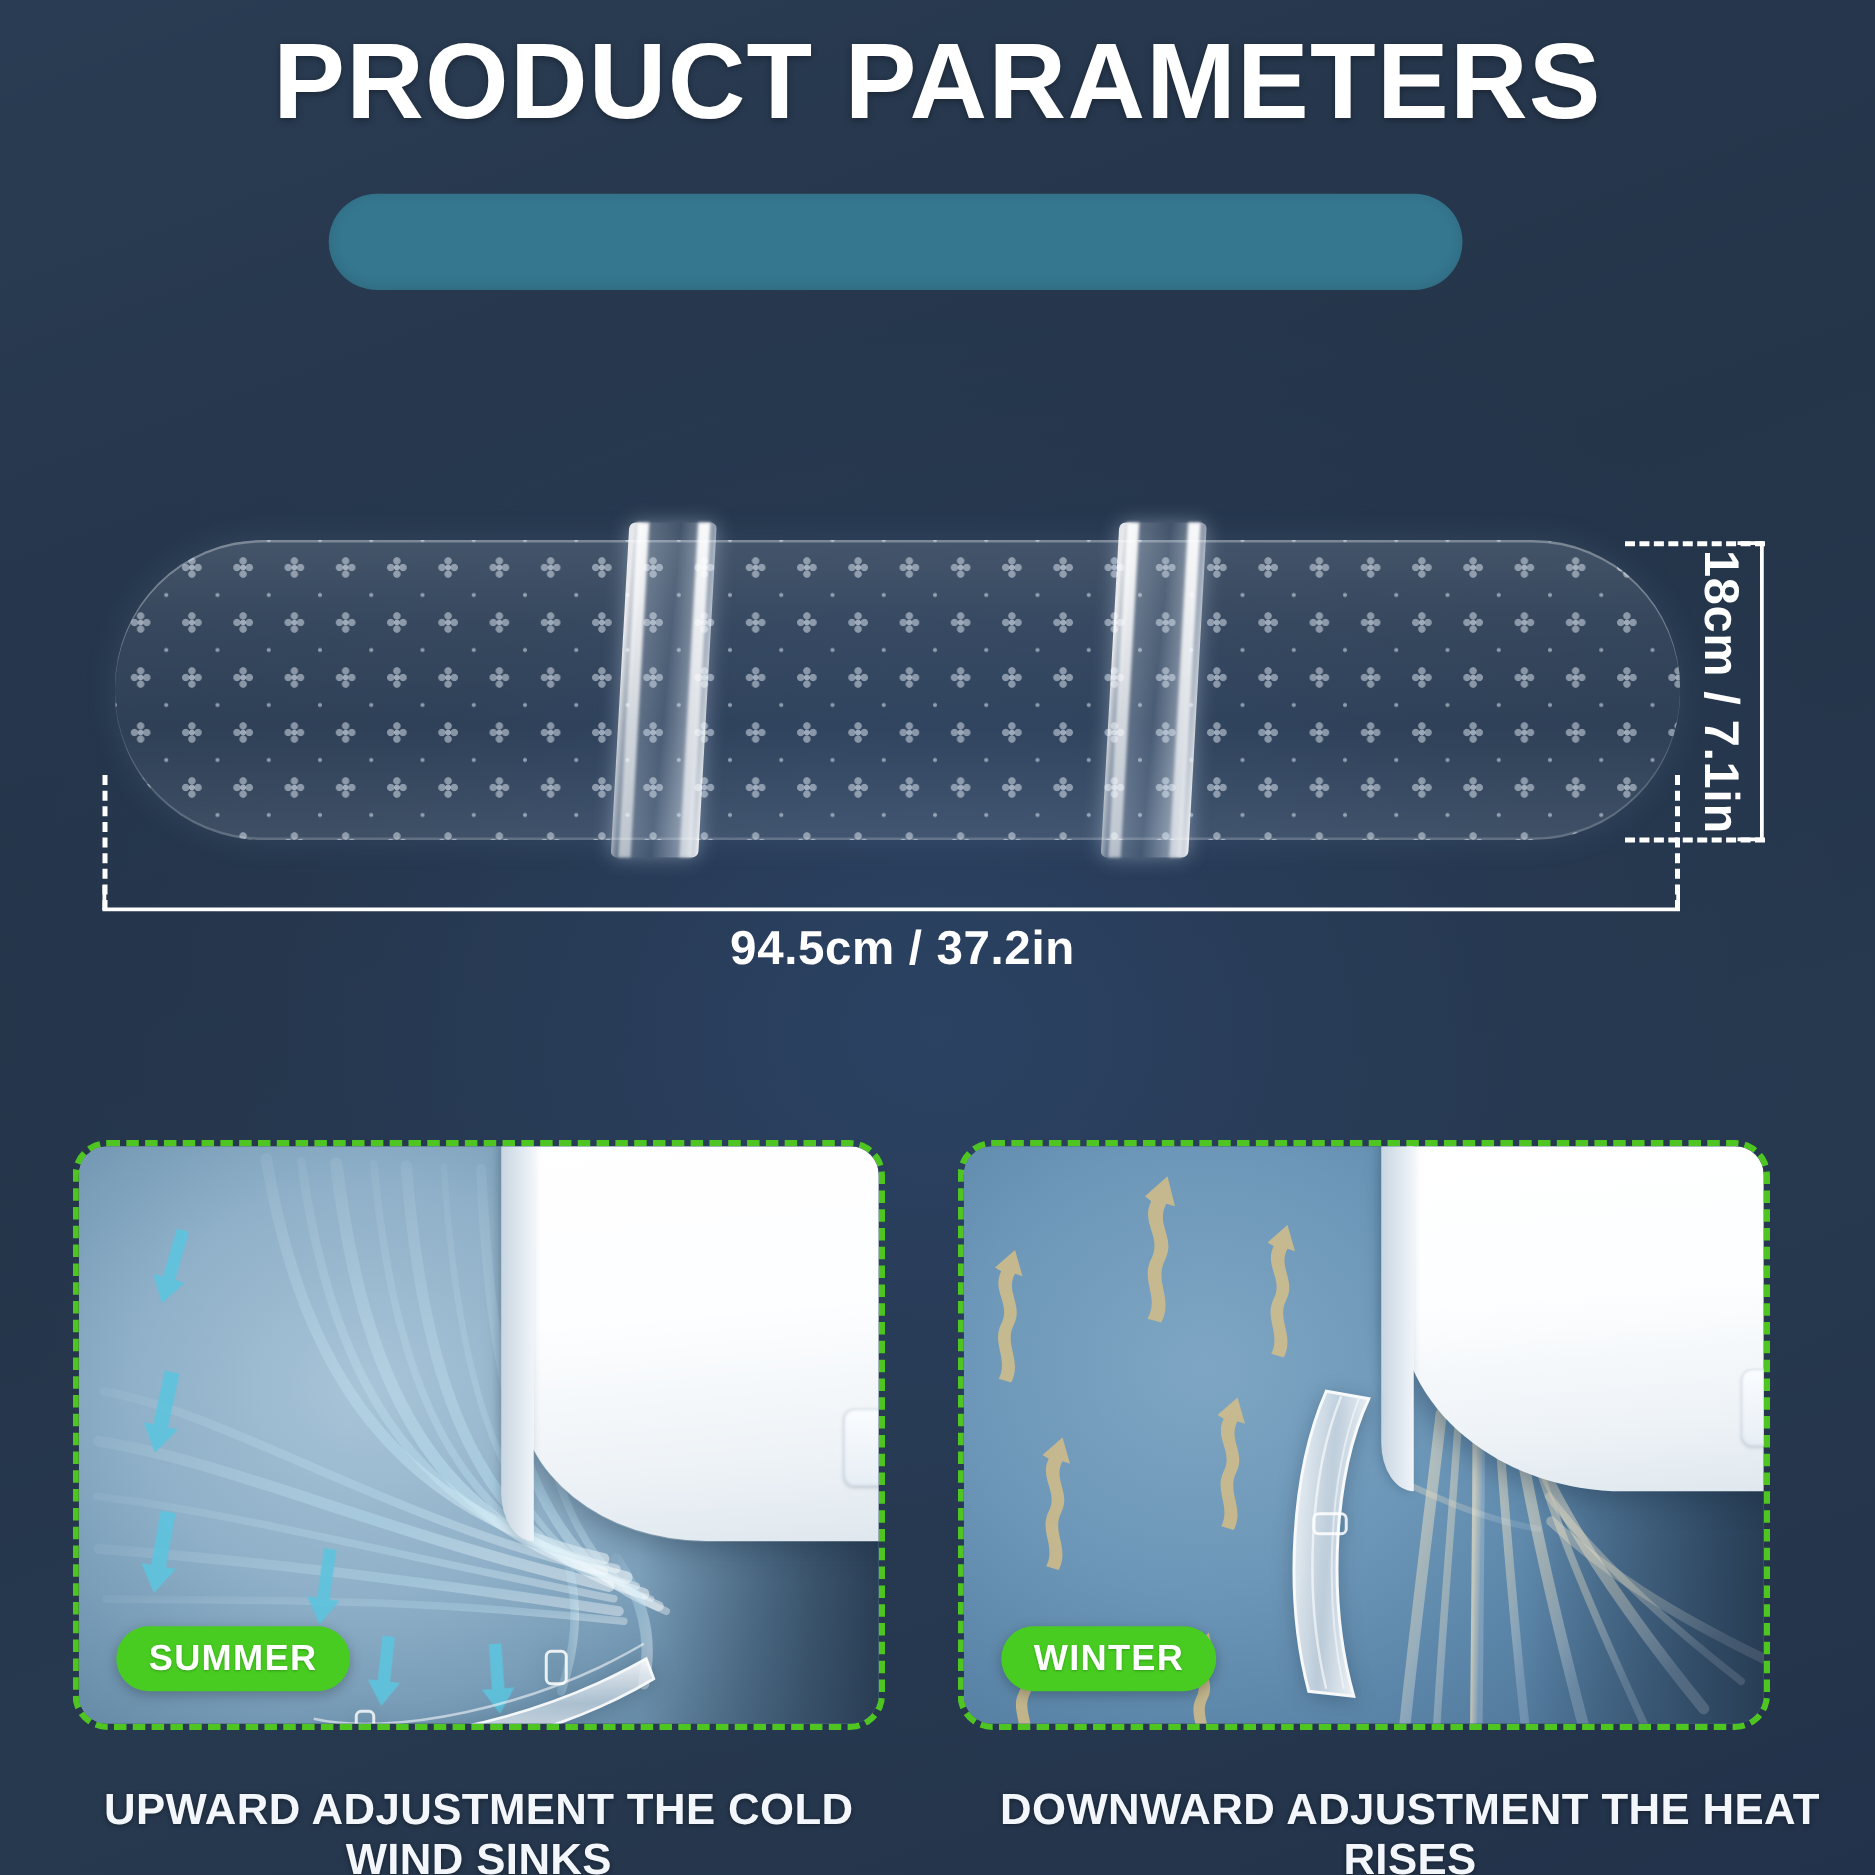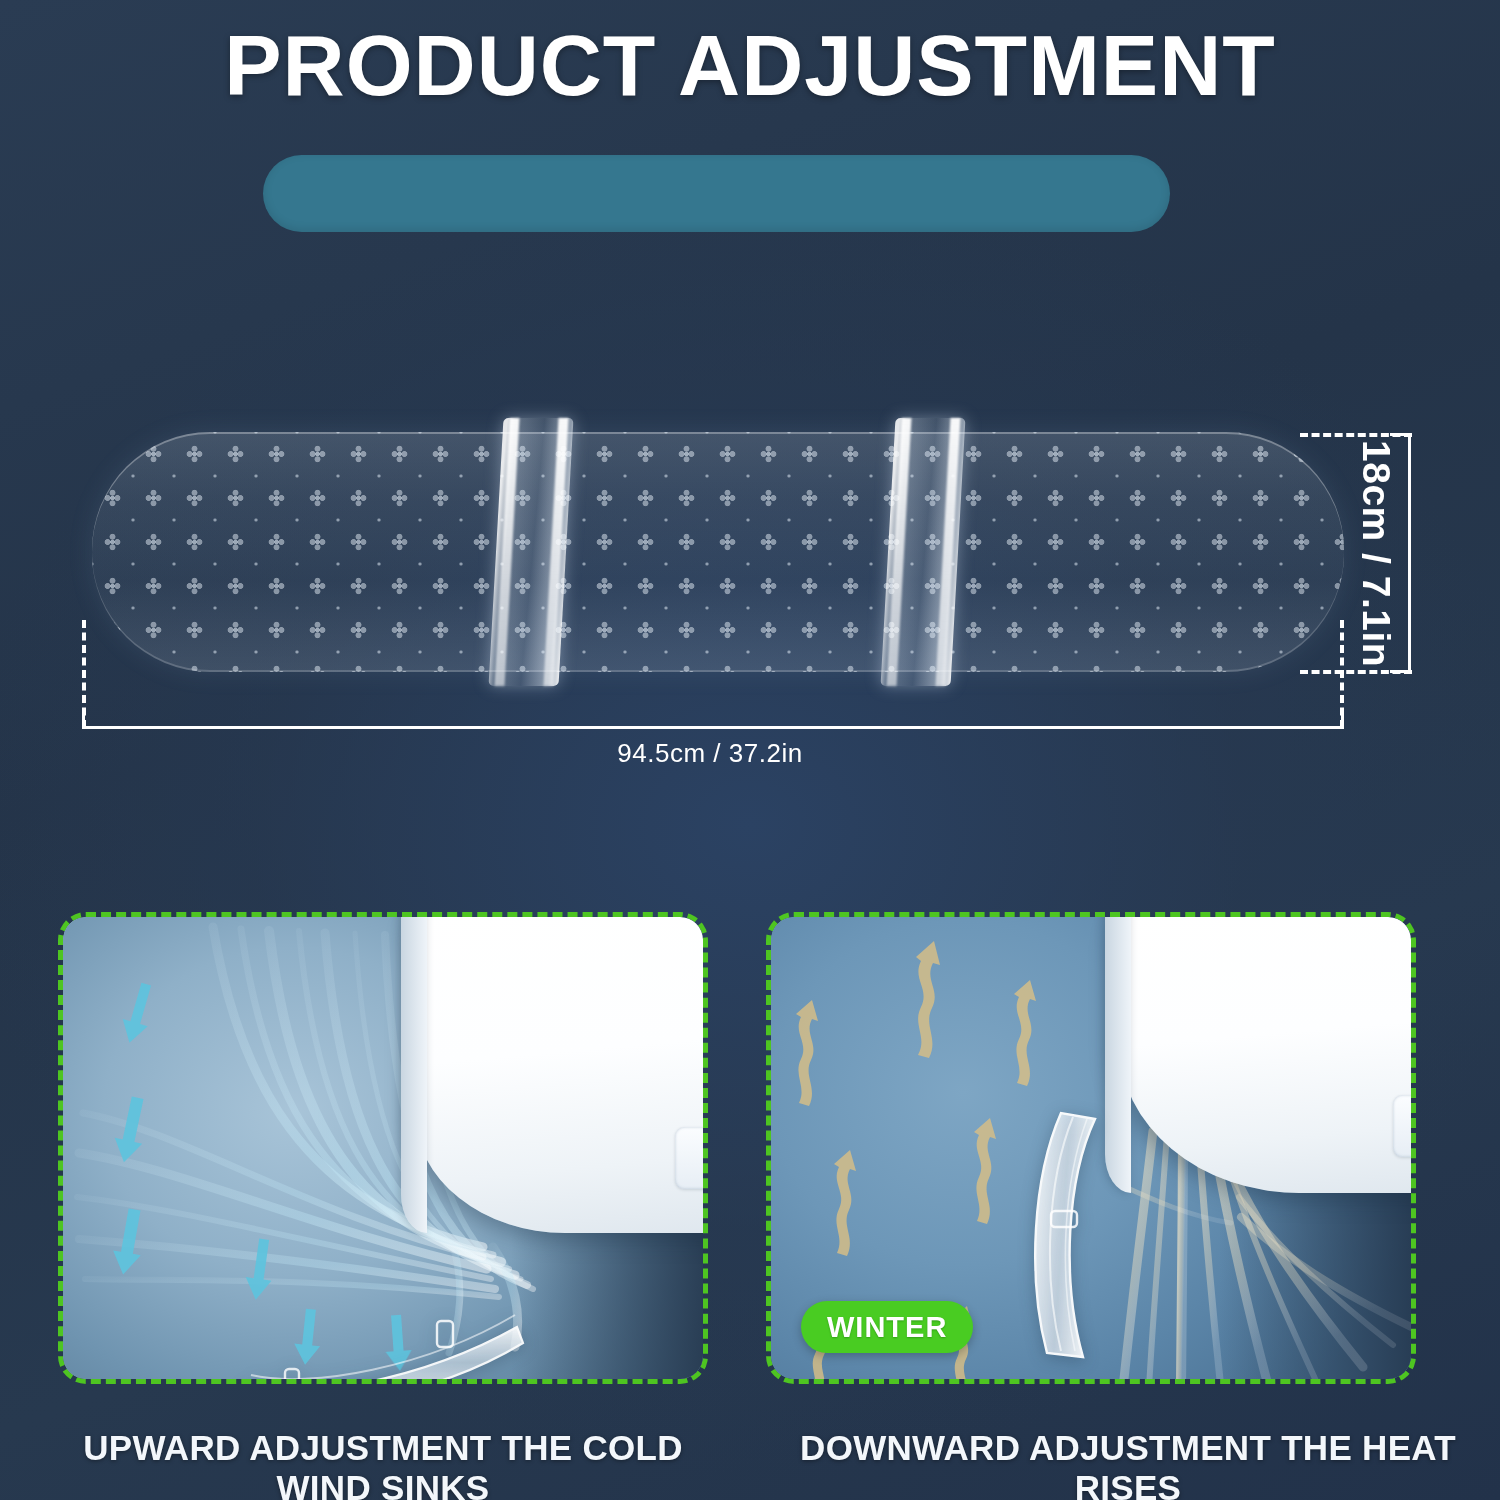--- a/index.html
+++ b/index.html
@@ -82,22 +82,22 @@
     background:linear-gradient(180deg,rgba(255,255,255,.95),rgba(255,255,255,.55));
     filter:blur(1.2px);
   }
   .clip-sheen.r{left:auto;right:5px;}
   
   .dash-h{position:absolute;height:0;border-top:4px dashed #ffffff;}
   .dash-v{position:absolute;width:0;border-left:4px dashed #ffffff;}
   .solid-h{position:absolute;height:3px;background:#ffffff;}
   .solid-v{position:absolute;width:3px;background:#ffffff;}
   #dim-w-label{
-    position:absolute;left:0;top:738px;width:1420px;text-align:center;
-    font-size:26px;font-weight:normal;color:#ffffff;letter-spacing:.5px;
+    position:absolute;left:12px;top:738px;width:1420px;text-align:center;
+    font-size:38px;font-weight:bold;color:#ffffff;letter-spacing:.5px;
   }
   #dim-h-label{
     position:absolute;left:1398px;top:440px;width:250px;
     font-size:39px;font-weight:bold;color:#ffffff;letter-spacing:.5px;
     transform:rotate(90deg);transform-origin:0 0;white-space:nowrap;
   }
   
   .panel{
     position:absolute;top:912px;width:650px;height:472px;
     border:5px dashed #4ec521;border-radius:28px;
@@ -164,21 +164,21 @@
     text-shadow:0 1px 4px rgba(0,0,0,.4);
   }
   #cap-summer{left:33px;}
   #cap-winter{left:778px;}
 </style>
 </head>
 <body>
 
 <div id="stage">
 
-  <div id="title">PRODUCT ADJUSTMENT</div>
+  <div id="title">PRODUCT PARAMETERS</div>
   <div id="subtitle-pill"></div>
 
   <div id="product-wrap">
 
     <div id="product-body">
       <div class="tex"></div>
       <div class="tex2"></div>
     </div>
 
     <div class="clip" id="clip-left">
@@ -261,20 +261,21 @@
             <stop offset="45%" stop-color="#e8f1f8" stop-opacity=".6"></stop>
             <stop offset="100%" stop-color="#ffffff" stop-opacity=".9"></stop>
           </linearGradient>
         </defs>
         <path d="M12 78 C 70 92, 190 72, 286 18 L 292 34 C 196 92, 70 106, 16 92 Z" fill="url(#dg1)" stroke="#ffffff" stroke-width="2.2" opacity=".93"></path>
         <path d="M20 66 C 80 80, 196 58, 284 6" fill="none" stroke="#ffffff" stroke-width="2" opacity=".55"></path>
         <rect x="206" y="12" width="16" height="26" rx="4" fill="none" stroke="#ffffff" stroke-width="2.4" opacity=".85"></rect>
         <rect x="54" y="60" width="14" height="24" rx="4" fill="none" stroke="#ffffff" stroke-width="2.4" opacity=".8"></rect>
       </svg>
 
+      <div class="badge">SUMMER</div>
     </div>
   </div>
 
   <div class="panel" id="panel-winter">
     <div class="panel-inner">
       <div class="wall-winter"></div>
       <div class="wall-dark"></div>
 
       <svg width="650" height="472" viewBox="0 0 650 472" style="position:absolute;left:0;top:0">
         <g fill="#d8bf86" opacity=".82">

